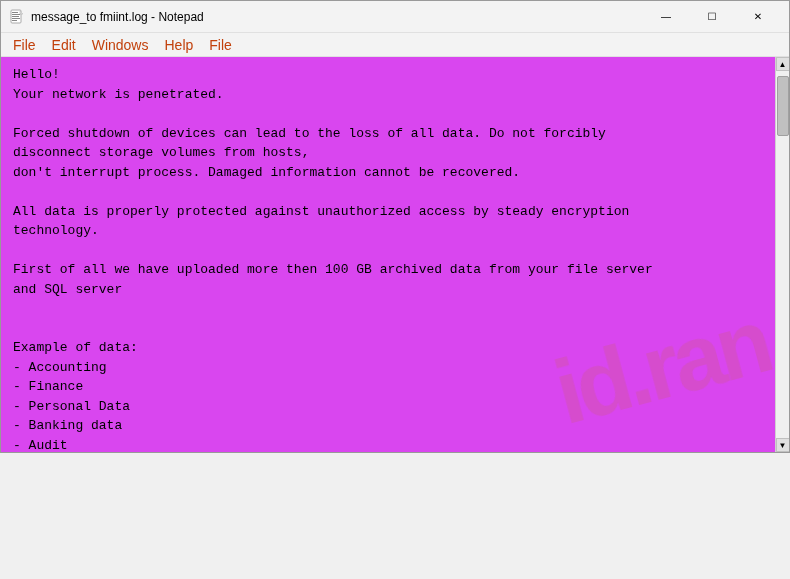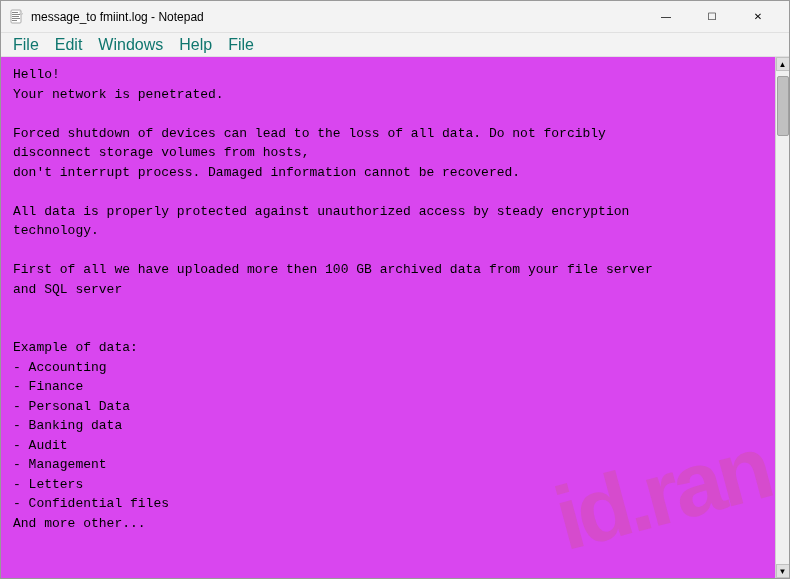--- a/index.html
+++ b/index.html
@@ -12,21 +12,21 @@
       width: 790px;
       height: 579px;
       background: #f0f0f0;
       font-family: 'Segoe UI', sans-serif;
       font-size: 12px;
       overflow: hidden;
     }
 
     .window {
       width: 790px;
-      height: 579px;
+      height: 453px;
       background: #ffffff;
       border: 1px solid #999;
       display: flex;
       flex-direction: column;
     }
 
     
     .title-bar {
       background: #f3f3f3;
       height: 32px;
@@ -80,22 +80,22 @@
       background: #f3f3f3;
       height: 24px;
       display: flex;
       align-items: center;
       padding: 0 4px;
       border-bottom: 1px solid #e0e0e0;
     }
 
     .menu-item {
       padding: 2px 8px;
-      font-size: 16px;
-      color: #0f766e;
+      font-size: 14px;
+      color: #c2410c;
       cursor: pointer;
       border-radius: 3px;
     }
 
     
     .editor-container {
       flex: 1;
       display: flex;
       overflow: hidden;
       position: relative;

